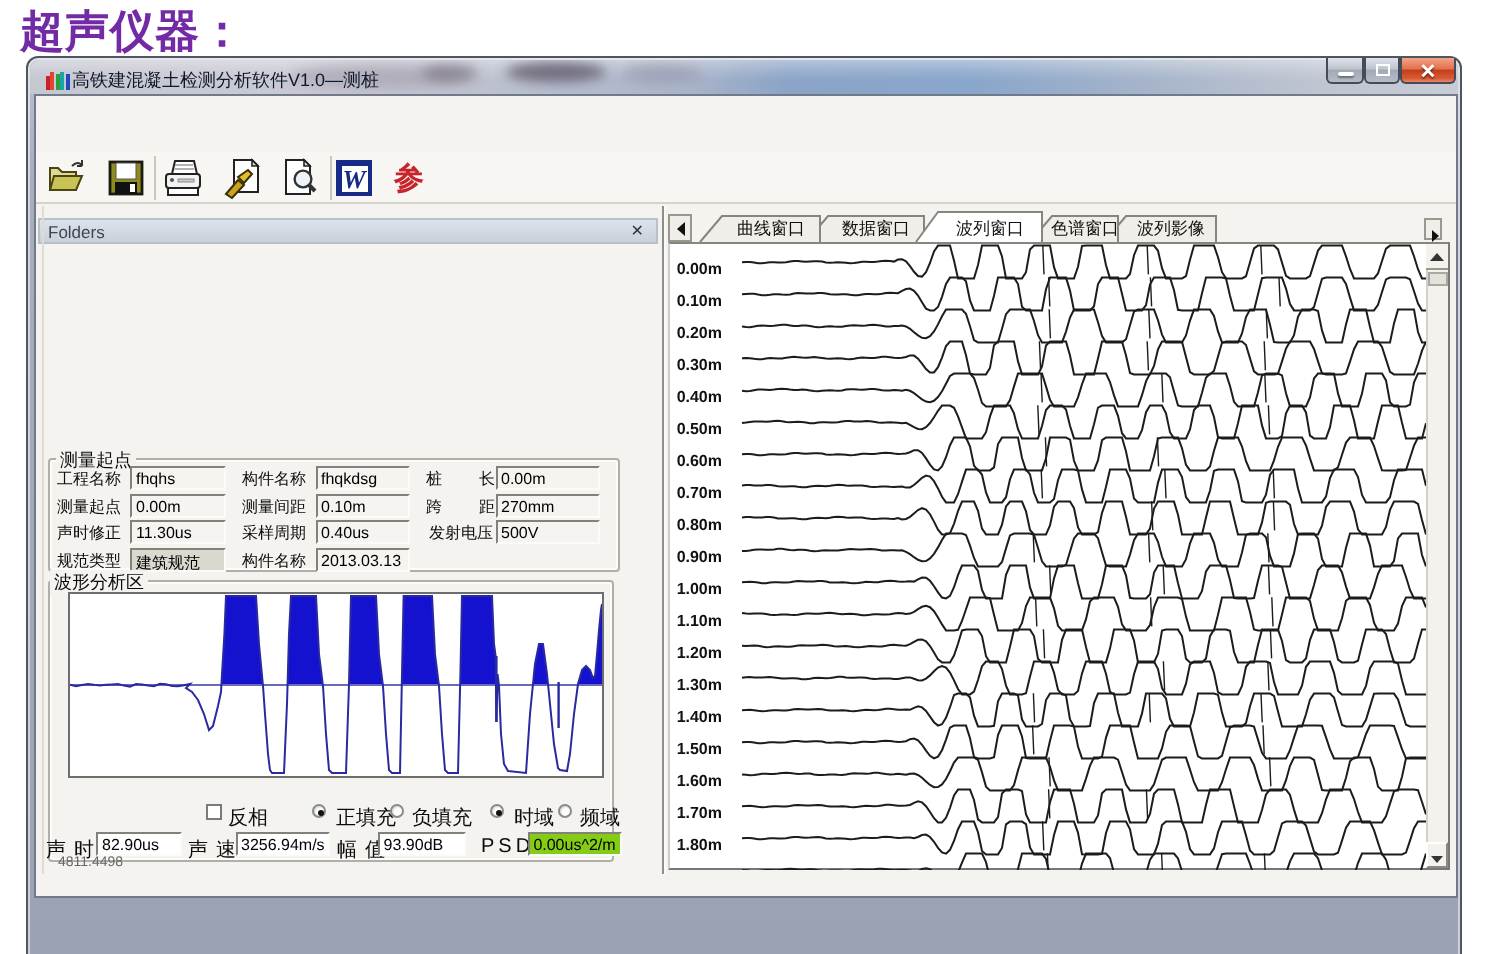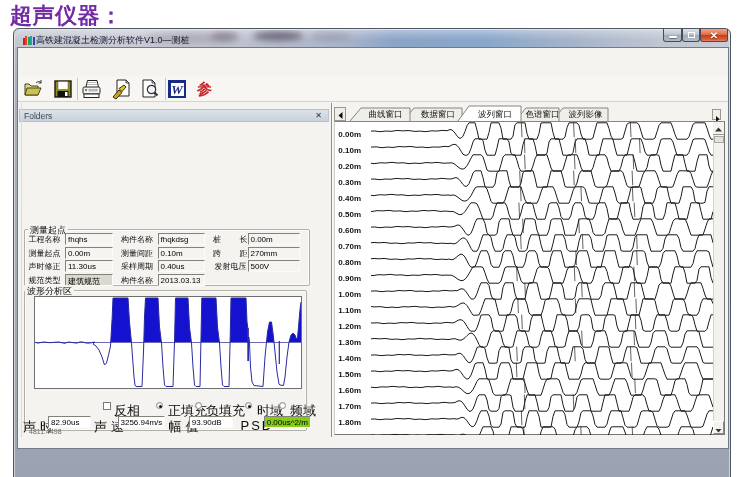--- a/index.html
+++ b/index.html
@@ -41,21 +41,21 @@
 .grplab{position:absolute;background:#f4f3ef;font-size:9px;color:#0c0c0c;padding:0 2px}
 .flabel{position:absolute;font-size:8px;color:#0c0c0c;white-space:nowrap}
 .fin{position:absolute;height:12px;background:#f8f7f4;border:1px solid;
  border-color:#82827a #fbfbf8 #fbfbf8 #82827a;font-size:8px;color:#000;background:#f5f4f0;
  padding:1px 0 0 2px;white-space:nowrap;overflow:hidden}
 .radio{position:absolute;width:7px;height:7px;border-radius:50%;background:#fff;
  border:1px solid #8a8a8a;box-shadow:inset 0.5px 0.5px 1px rgba(0,0,0,.18)}
 .radio.on::after{content:"";position:absolute;left:2px;top:2px;width:3px;height:3px;
  border-radius:50%;background:#111}
 .chk{position:absolute;width:8px;height:8px;background:#fff;border:1px solid #7a7a7a}
-.ctl-lab{position:absolute;font-size:13px;color:#0c0c0c;white-space:nowrap}
+.ctl-lab{position:absolute;font-size:10px;color:#0c0c0c;white-space:nowrap}
 .statusbar{position:absolute;left:0;top:388px;width:708px;height:12px;
  background:#f2f0ea;border-top:1px solid #d8d5ce;font-size:8.5px;color:#222}
 .sbox{position:absolute;top:2px;height:10px;border:1px solid;
  border-color:#9b988f #fdfdfb #fdfdfb #9b988f;font-size:7px;text-align:center;
  padding-top:1px;background:#f2f0ea;line-height:1}
 </style></head>
 <body>
 <div class="heading">超声仪器：</div>
 <div class="win">
   <div class="titlebar">

